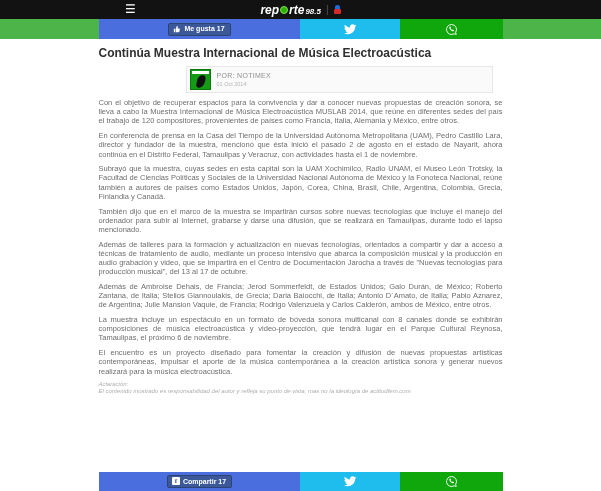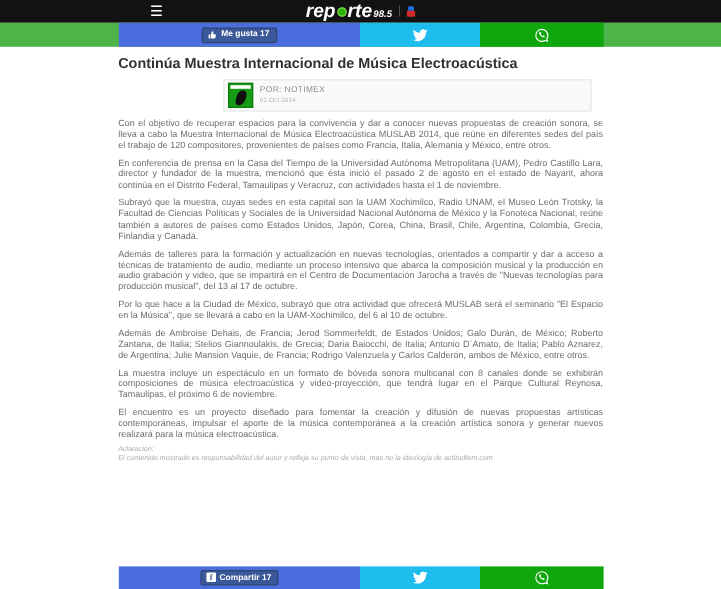--- a/index.html
+++ b/index.html
@@ -6,21 +6,21 @@
   html,body { width:601px; height:491px; overflow:hidden; background:#ffffff;
               font-family:"Liberation Sans", sans-serif; }
   .page { position:relative; width:601px; height:491px; }
 
   
   .topbar { position:relative; height:19px; background:#121212;
             display:flex; align-items:center; justify-content:center; }
   .hamburger { position:absolute; left:125px; top:2px; color:#ffffff;
                font-size:12px; line-height:15px; cursor:pointer; }
   .logo { display:flex; align-items:center; color:#ffffff; cursor:pointer; }
-  .logo .lt { font-size:16px; font-weight:bold; font-style:italic; letter-spacing:0; }
+  .logo .lt { font-size:12px; font-weight:bold; font-style:italic; letter-spacing:0; }
   .logo .dot { width:8px; height:8px; border-radius:50%; background:#2db200;
                border:1.5px solid #7fe05a; margin:0 1px; }
   .logo .freq { font-size:8px; font-weight:bold; font-style:italic; margin-left:1px; margin-top:3px; }
   .logo .sep { color:#555; font-size:10px; margin:0 5px; font-weight:normal; }
   .badge { display:flex; flex-direction:column; align-items:center; }
   .badge .b1 { width:5px; height:4px; background:#1d6fe0; border-radius:50% 50% 0 0; }
   .badge .b2 { width:7px; height:5px; background:#d42a2a; border-radius:1px; }
 
   
   .sharebar { position:relative; height:20px; background:#4cb448; }
@@ -126,22 +126,22 @@
       <div class="byline-text">
         <div class="byline-author">POR: NOTIMEX</div>
         <div class="byline-date">01 Oct 2014</div>
       </div>
     </div>
 
     <div class="article-body">
       <p>Con el objetivo de recuperar espacios para la convivencia y dar a conocer nuevas propuestas de creación sonora, se lleva a cabo la Muestra Internacional de Música Electroacústica MUSLAB 2014, que reúne en diferentes sedes del país el trabajo de 120 compositores, provenientes de países como Francia, Italia, Alemania y México, entre otros.</p>
       <p>En conferencia de prensa en la Casa del Tiempo de la Universidad Autónoma Metropolitana (UAM), Pedro Castillo Lara, director y fundador de la muestra, mencionó que ésta inició el pasado 2 de agosto en el estado de Nayarit, ahora continúa en el Distrito Federal, Tamaulipas y Veracruz, con actividades hasta el 1 de noviembre.</p>
       <p>Subrayó que la muestra, cuyas sedes en esta capital son la UAM Xochimilco, Radio UNAM, el Museo León Trotsky, la Facultad de Ciencias Políticas y Sociales de la Universidad Nacional Autónoma de México y la Fonoteca Nacional, reúne también a autores de países como Estados Unidos, Japón, Corea, China, Brasil, Chile, Argentina, Colombia, Grecia, Finlandia y Canadá.</p>
+      <p>También dijo que en el marco de la muestra se impartirán cursos sobre nuevas tecnologías que incluye el manejo del ordenador para subir al Internet, grabarse y darse una difusión, que se realizará en Tamaulipas, durante todo el lapso mencionado.</p>
       <p>Además de talleres para la formación y actualización en nuevas tecnologías, orientados a compartir y dar a acceso a técnicas de tratamiento de audio, mediante un proceso intensivo que abarca la composición musical y la producción en audio grabación y video, que se impartirá en el Centro de Documentación Jarocha a través de "Nuevas tecnologías para producción musical", del 13 al 17 de octubre.</p>
-      <p>Por lo que hace a la Ciudad de México, subrayó que otra actividad que ofrecerá MUSLAB será el seminario "El Espacio en la Música", que se llevará a cabo en la UAM-Xochimilco, del 6 al 10 de octubre.</p>
       <p>Además de Ambroise Dehais, de Francia; Jerod Sommerfeldt, de Estados Unidos; Galo Durán, de México; Roberto Zantana, de Italia; Stelios Giannoulakis, de Grecia; Daria Baiocchi, de Italia; Antonio D´Amato, de Italia; Pablo Aznarez, de Argentina; Julie Mansion Vaquie, de Francia; Rodrigo Valenzuela y Carlos Calderón, ambos de México, entre otros.</p>
       <p>La muestra incluye un espectáculo en un formato de bóveda sonora multicanal con 8 canales donde se exhibirán composiciones de música electroacústica y video-proyección, que tendrá lugar en el Parque Cultural Reynosa, Tamaulipas, el próximo 6 de noviembre.</p>
       <p>El encuentro es un proyecto diseñado para fomentar la creación y difusión de nuevas propuestas artísticas contemporáneas, impulsar el aporte de la música contemporánea a la creación artística sonora y generar nuevos realizará para la música electroacústica.</p>
     </div>
 
     <div class="disclaimer">
       <div class="d-label">Aclaración:</div>
       <div class="d-text">El contenido mostrado es responsabilidad del autor y refleja su punto de vista, mas no la ideología de actitudfem.com</div>
     </div>
   </div>

